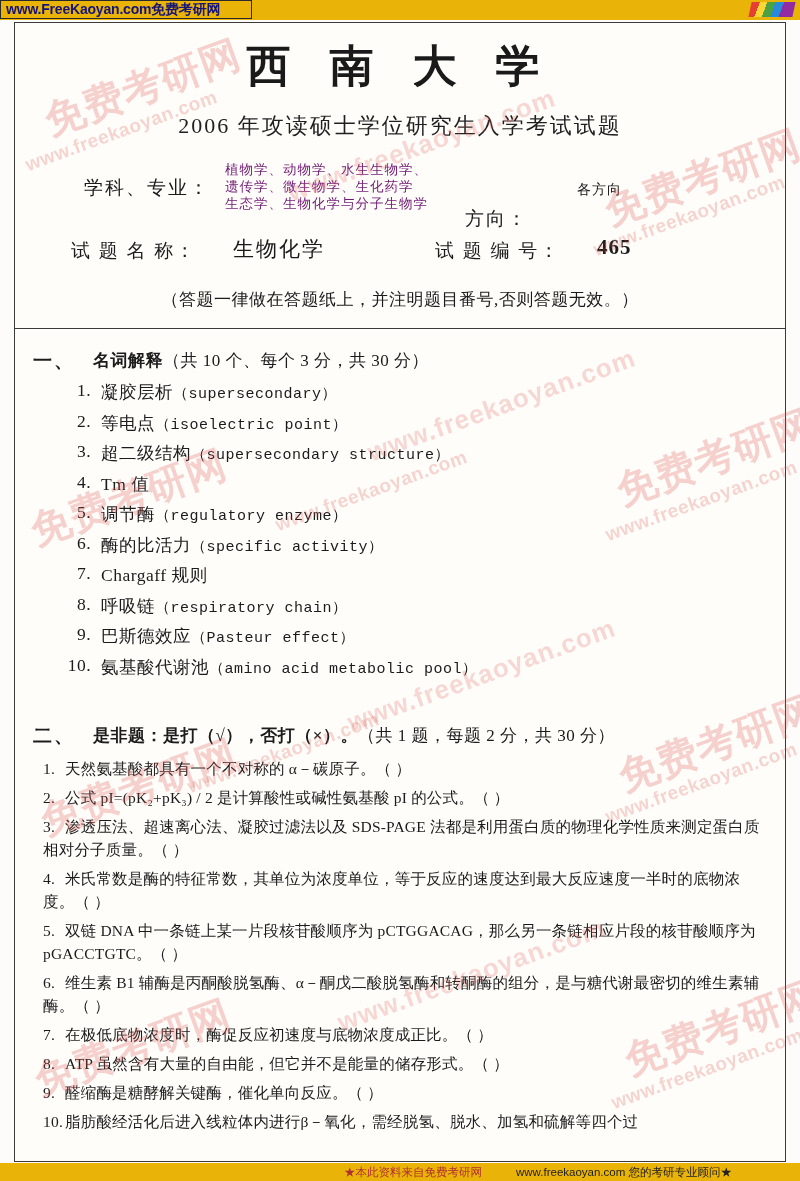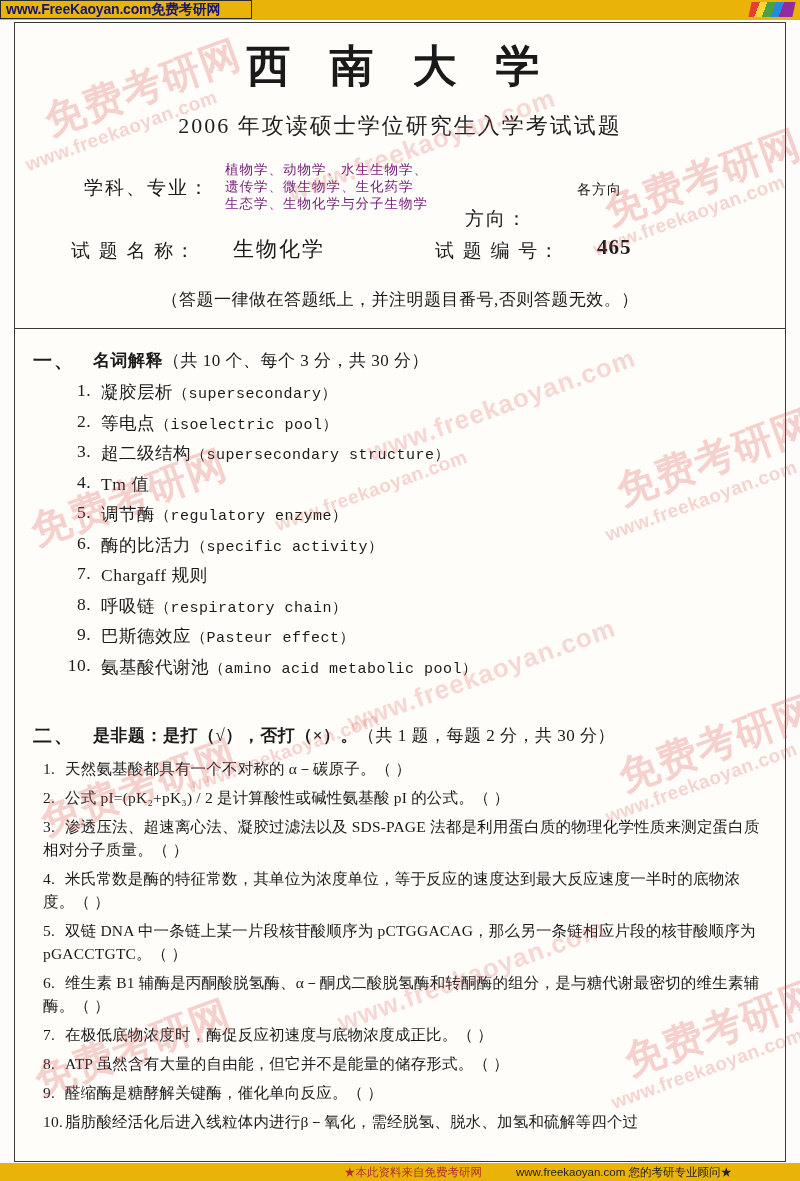--- a/index.html
+++ b/index.html
@@ -301,21 +301,21 @@
         <span class="sec-num">一、</span>
         <span class="sec-title"><span>名词解释</span><span class="norm">（共 10 个、每个 3 分，共 30 分）</span></span>
       </div>
       <div class="terms">
         <div class="term">
           <span class="idx">1.</span>
           <span class="txt"><span>凝胶层析</span><span class="en">（supersecondary）</span></span>
         </div>
         <div class="term">
           <span class="idx">2.</span>
-          <span class="txt"><span>等电点</span><span class="en">（isoelectric pool）</span></span>
+          <span class="txt"><span>等电点</span><span class="en">（isoelectric point）</span></span>
         </div>
         <div class="term">
           <span class="idx">3.</span>
           <span class="txt"><span>超二级结构</span><span class="en">（supersecondary structure）</span></span>
         </div>
         <div class="term">
           <span class="idx">4.</span>
           <span class="txt"><span>Tm 值</span><span class="en"></span></span>
         </div>
         <div class="term">

